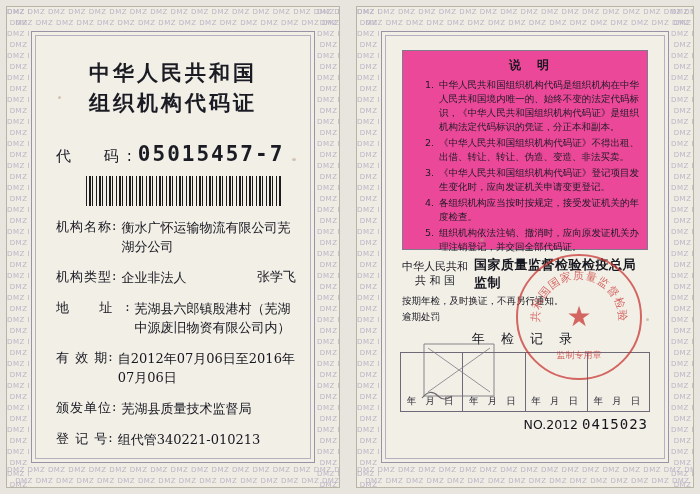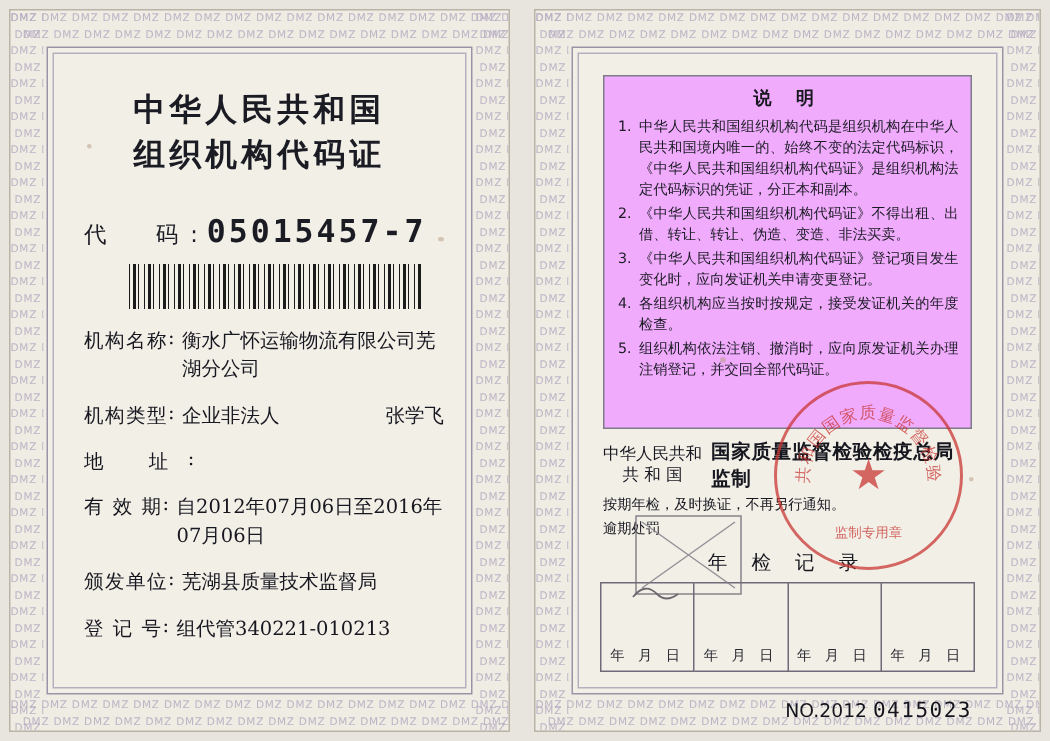--- a/index.html
+++ b/index.html
@@ -145,23 +145,23 @@
     margin-left: 34px;
     font-family: Liberation Mono, monospace;
     font-size: 13px;
   }
 
   
   .notes-box {
     position: relative;
     margin: 6px 2px 0 2px;
     border: 1px solid #7f7a8c;
-    padding: 6px 8px 8px 9px;
-    background: #f0abfc;
-    height: 236px;
+    padding: 6px 8px 8px 22px;
+    background: #ec4899;
+    height: 200px;
     box-sizing: border-box;
   }
   .notes-title {
     text-align: center;
     font-family: "DejaVu Serif", "Liberation Serif", serif;
     font-size: 12px;
     font-weight: bold;
     letter-spacing: 6px;
     margin-bottom: 4px;
     color: #17171f;
@@ -228,21 +228,21 @@
     font-family: "DejaVu Serif", "Liberation Serif", serif;
     font-size: 9.5px;
     color: #2a2a33;
     padding-bottom: 3px;
     letter-spacing: 3px;
   }
   .serial {
     text-align: right;
     font-family: "DejaVu Sans", "Liberation Sans", sans-serif;
     font-size: 12.5px;
-    margin-top: 18px;
+    margin-top: 4px;
     padding-right: 2px;
     color: #14141c;
   }
   .serial .big {
     font-family: "DejaVu Sans Mono", "Liberation Mono", monospace;
     font-size: 14px;
     letter-spacing: 1px;
   }
 
   
@@ -438,20 +438,21 @@
         <div class="field">
           <span class="field-label">机构类型</span>
           <span class="field-label">:</span>
           <span class="field-value">企业非法人</span>
           <span class="legal-rep">张学飞</span>
         </div>
 
         <div class="field">
           <span class="field-label sp2">地    址</span>
           <span class="field-label">:</span>
+          <span class="field-value">芜湖县六郎镇殷港村（芜湖中源废旧物资有限公司内）</span>
         </div>
 
         <div class="field">
           <span class="field-label">有 效 期</span>
           <span class="field-label">:</span>
           <span class="field-value">自2012年07月06日至2016年07月06日</span>
         </div>
 
         <div class="field">
           <span class="field-label">颁发单位</span>

